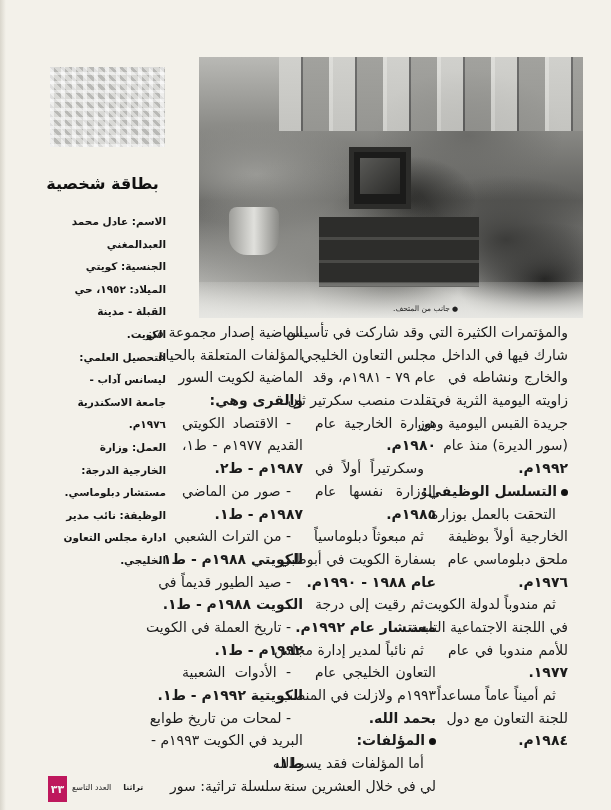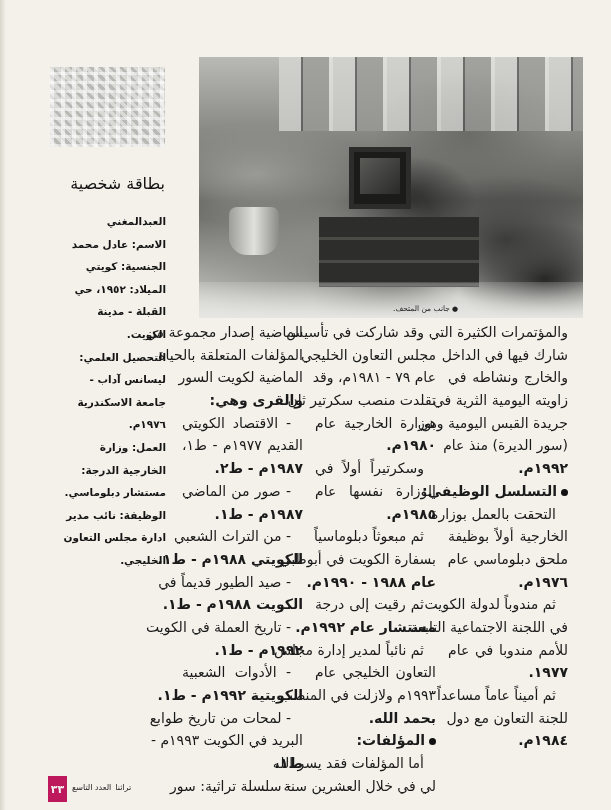--- a/index.html
+++ b/index.html
@@ -66,22 +66,22 @@
     position: absolute; left: 50px; top: 67px; width: 115px; height: 80px;
     background:
       repeating-linear-gradient(90deg, rgba(255,255,255,0.55) 0 4px, transparent 4px 11px),
       repeating-linear-gradient(0deg, rgba(255,255,255,0.5) 0 3px, transparent 3px 9px),
       repeating-linear-gradient(45deg, #b9b9b6 0 3px, #d9d9d6 3px 7px),
       #c8c8c5;
     filter: blur(0.4px);
   }
   .card-title {
     position: absolute; left: 40px; top: 174px; width: 125px;
-    direction: rtl; text-align: right;
-    font-weight: normal; font-size: 16px; color: #111;
+    direction: rtl; text-align: center;
+    font-weight: bold; font-size: 16px; color: #111;
     letter-spacing: 0.5px;
   }
   .card-lines {
     position: absolute; left: 42px; top: 210px; width: 124px;
     direction: rtl; text-align: justify; text-align-last: right;
     font-size: 10.5px; font-weight: bold; line-height: 22.6px; color: #151515;
   }
   .card-line { display: block; height: 22.6px; white-space: nowrap; }
 
   
@@ -103,43 +103,43 @@
   .footer-box {
     position: absolute; left: 48px; top: 776px; width: 19px; height: 26px;
     background: #be185d; color: #f2f2f2;
     font-size: 11px; font-weight: bold;
     display: flex; align-items: center; justify-content: center;
   }
   .footer-text {
     position: absolute; left: 72px; top: 783px;
     direction: rtl; font-size: 8px; color: #222; white-space: nowrap;
   }
-  .footer-text .brand { font-weight: normal; margin-left: 4px; }
+  .footer-text .brand { font-weight: bold; margin-left: 12px; }
 </style>
 </head>
 <body>
 
 <div class="page-edge"></div>
 
 <div class="photo">
   <div class="shelf"></div>
   <div class="tv"></div>
   <div class="trunks"></div>
   <div class="pot"></div>
   <div class="floor"></div>
   <div class="caption">
     <span class="dot">●</span><span>جانب من المتحف.</span>
   </div>
 </div>
 
 <div class="texture"></div>
 <div class="card-title">بطاقة شخصية</div>
 <div class="card-lines" id="card-lines">
+    <span class="card-line">الاسم: عادل محمد</span>
     <span class="card-line">العبدالمغني</span>
-    <span class="card-line">الاسم: عادل محمد</span>
     <span class="card-line">الجنسية: كويتي</span>
     <span class="card-line">الميلاد: ١٩٥٢، حي</span>
     <span class="card-line">القبلة - مدينة</span>
     <span class="card-line">الكويت.</span>
     <span class="card-line">التحصيل العلمي:</span>
     <span class="card-line">ليسانس آداب -</span>
     <span class="card-line">جامعة الاسكندرية</span>
     <span class="card-line">١٩٧٦م.</span>
     <span class="card-line">العمل: وزارة</span>
     <span class="card-line">الخارجية الدرجة:</span>

